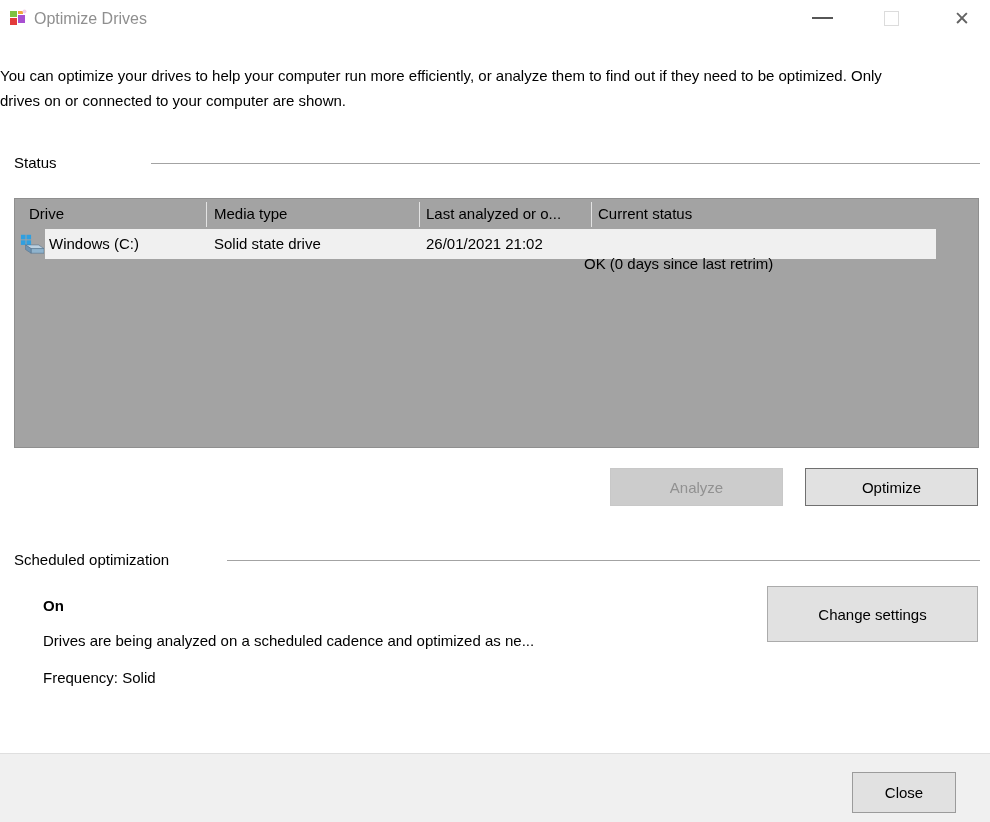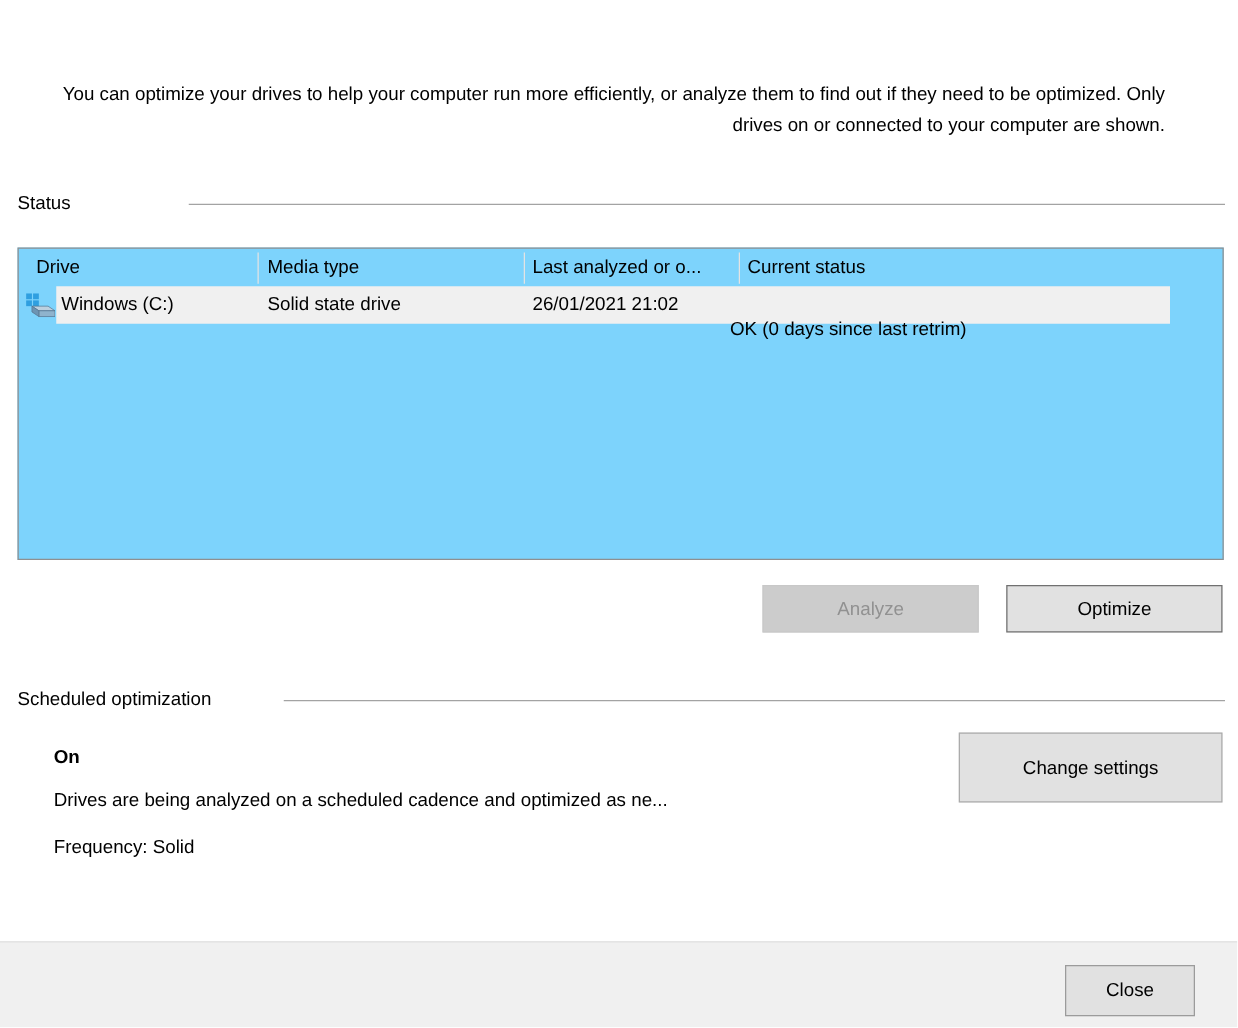--- a/index.html
+++ b/index.html
@@ -26,36 +26,36 @@
   }
   .ctl { position: absolute; display: flex; align-items: center; justify-content: center; }
   .ctl-min { left: 804px; top: 4px; width: 36px; height: 28px; }
   .ctl-min .dash { width: 21px; height: 0; border-top: 2px solid #565656; }
   .ctl-max { left: 873px; top: 4px; width: 36px; height: 28px; }
   .ctl-max .box { width: 15px; height: 15px; border: 1px solid #dcdcdc; background: #fff; }
   .ctl-close { left: 942px; top: 2px; width: 40px; height: 32px; font-size: 19px; color: #636363; }
 
   
   .description {
-    position: absolute; left: 22px; top: 63px; width: 910px;
-    font-size: 15px; line-height: 25px; color: #000; text-align: right;
+    position: absolute; left: 0; top: 63px; width: 910px;
+    font-size: 15px; line-height: 25px; color: #000;
   }
 
   
   .section-label { position: absolute; font-size: 15px; color: #000; white-space: nowrap; }
   .status-label { left: 14px; top: 154px; }
   .sched-label { left: 14px; top: 551px; }
   .divider { position: absolute; height: 0; border-top: 1px solid #a3a3a3; }
   .status-divider { left: 151px; top: 163px; width: 829px; }
   .sched-divider { left: 227px; top: 560px; width: 753px; }
 
   
   .drives-table {
     position: absolute; left: 14px; top: 198px; width: 965px; height: 250px;
-    background: #7dd3fc; border: 1px solid #8f8f8f; font-size: 15px;
+    background: #a3a3a3; border: 1px solid #8f8f8f; font-size: 15px;
   }
   .thead { position: absolute; left: 0; top: 0; width: 100%; height: 30px; }
   .th { position: absolute; top: 0; height: 30px; line-height: 30px; white-space: nowrap; overflow: hidden; color: #000; }
   .th-drive  { left: 14px;  width: 170px; }
   .th-media  { left: 199px; width: 200px; }
   .th-last   { left: 411px; width: 162px; }
   .th-status { left: 583px; width: 370px; }
   .col-sep { position: absolute; top: 3px; width: 1px; height: 25px; background: #e3e3e3; }
   .sep1 { left: 191px; } .sep2 { left: 404px; } .sep3 { left: 576px; }
   .trow { position: absolute; left: 0; top: 30px; width: 100%; height: 30px; }
@@ -88,20 +88,41 @@
   .footer {
     position: absolute; left: 0; top: 753px; width: 100%; height: 69px;
     background: #f0f0f0; border-top: 1px solid #dfdfdf;
   }
 </style>
 </head>
 <body>
 
 <div class="window">
 
+  <div class="titlebar">
+    <span class="app-icon">
+      <svg viewBox="0 0 20 20" width="20" height="20">
+        <rect x="2" y="3" width="7" height="6" fill="#7dc242"></rect>
+        <rect x="2" y="10" width="7" height="7" fill="#e23b3b"></rect>
+        <rect x="10" y="7" width="7" height="8" fill="#a84fd1"></rect>
+        <rect x="10" y="3" width="5" height="3" fill="#f0a73c"></rect>
+        <circle cx="16.5" cy="3.5" r="2" fill="#f3cfe8"></circle>
+      </svg>
+    </span>
+    <span class="window-title">Optimize Drives</span>
+    <div class="ctl ctl-min">
+      <span class="dash"></span>
+    </div>
+    <div class="ctl ctl-max">
+      <span class="box"></span>
+    </div>
+    <div class="ctl ctl-close">
+      <span>✕</span>
+    </div>
+  </div>
 
   <div class="description">You can optimize your drives to help your computer run more efficiently, or analyze them to find out if they need to be optimized. Only drives on or connected to your computer are shown.</div>
 
   <div class="section-label status-label">Status</div>
   <div class="divider status-divider"></div>
 
   <div class="drives-table">
     <div class="thead">
       <div class="th th-drive">Drive</div>
       <div class="th th-media">Media type</div>

